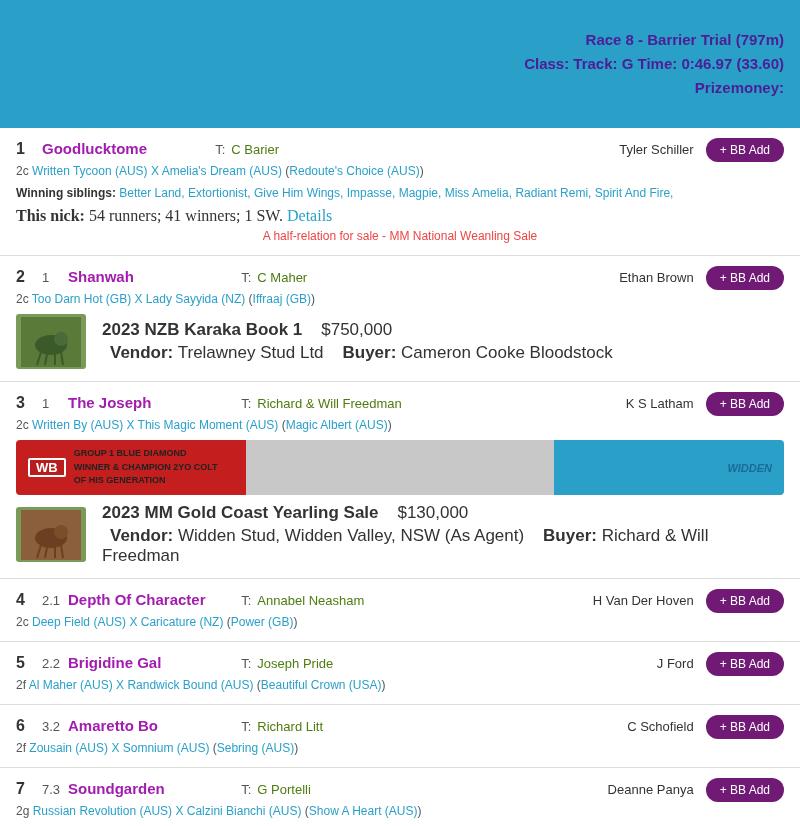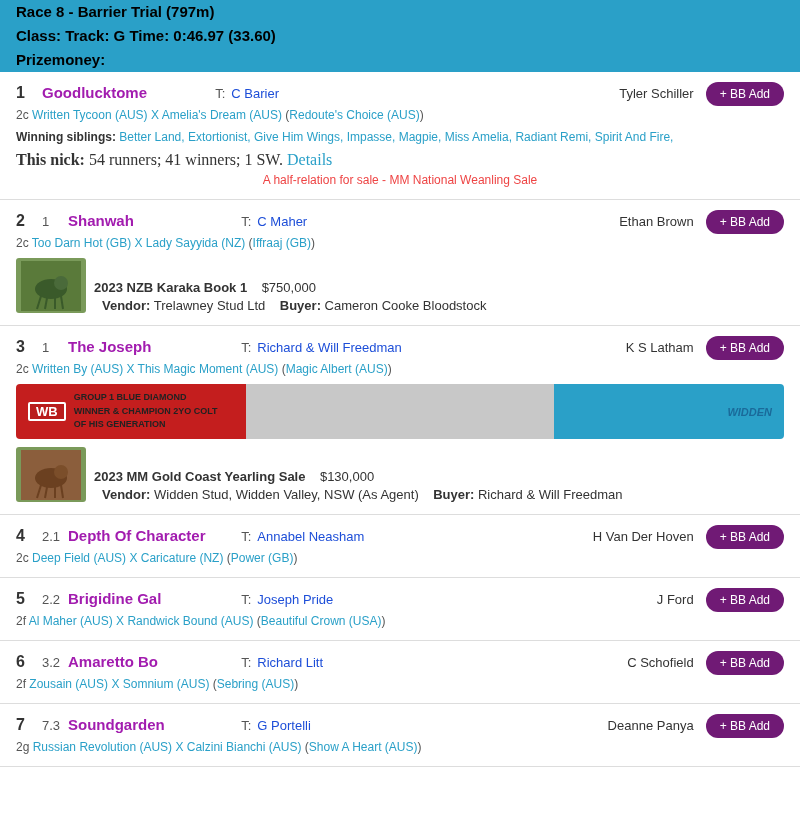--- a/index.html
+++ b/index.html
@@ -1,22 +1,22 @@
 <!DOCTYPE html>
 <html><head>
   <meta charset="utf-8">
   <style>
     * { box-sizing: border-box; margin: 0; padding: 0; }
     body { font-family: Arial, sans-serif; font-size: 13px; background: #fff; color: #333; width: 800px; }
 
     .header {
       background: #2aa0c8;
-      color: #000000;
-      text-align: left;
-      padding: 0 16px;
+      color: #4c1d95;
+      text-align: right;
+      padding: 28px 16px;
       font-size: 15px;
       font-weight: bold;
       line-height: 1.6;
     }
 
     .race-entry {
       border-bottom: 1px solid #ddd;
       padding: 10px 16px 12px 16px;
     }
 
@@ -38,21 +38,21 @@
       font-weight: bold;
       color: #a21caf;
       min-width: 160px;
     }
 
     .trainer-label {
       color: #555;
     }
 
     .trainer-name {
-      color: #1d4ed8;
+      color: #4d7c0f;
       text-align: right;
     }
 
     .jockey-name {
       color: #333;
       margin-left: auto;
     }
 
     .entry-row2 {
       font-size: 12px;
@@ -105,24 +105,24 @@
 
     .sale-promo {
       color: #e44;
       font-size: 12px;
       margin-top: 4px;
       text-align: center;
     }
 
     .sale-info {
       display: flex;
-      align-items: flex-end;
-      gap: 8px;
+      align-items: center;
+      gap: 16px;
       margin-top: 8px;
-      font-size: 13px;
+      font-size: 17px;
       color: #333;
     }
 
     .sale-details {
       display: flex;
       flex-direction: column;
       gap: 3px;
     }
 
     .sale-title {

